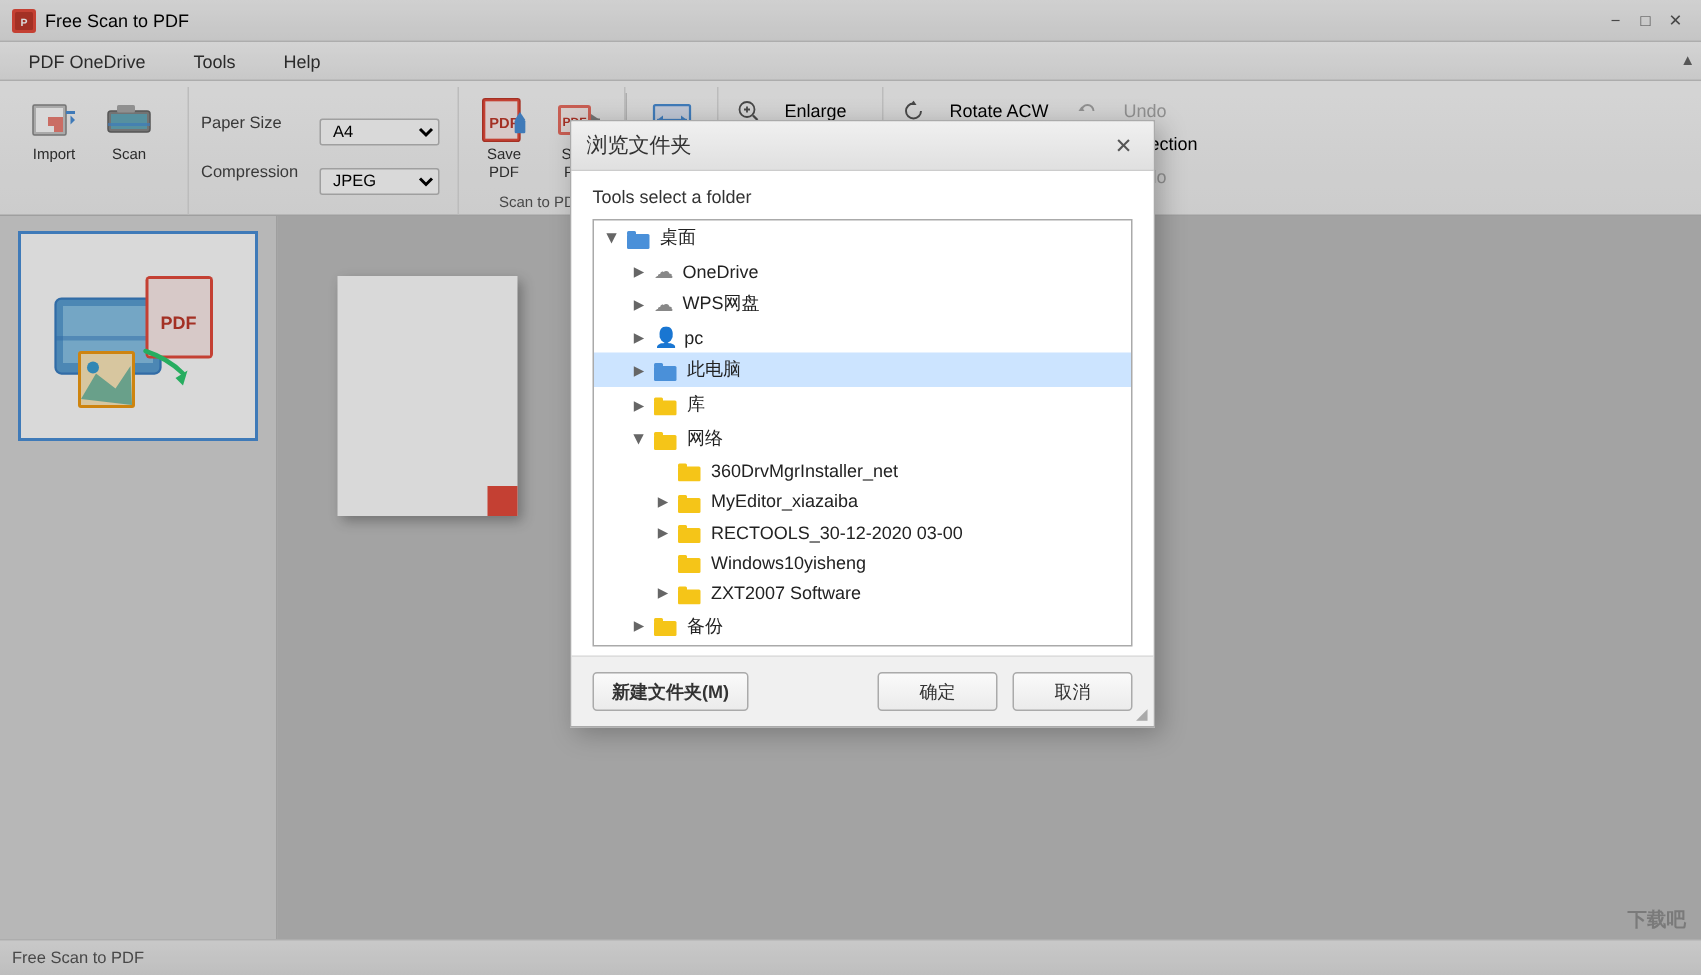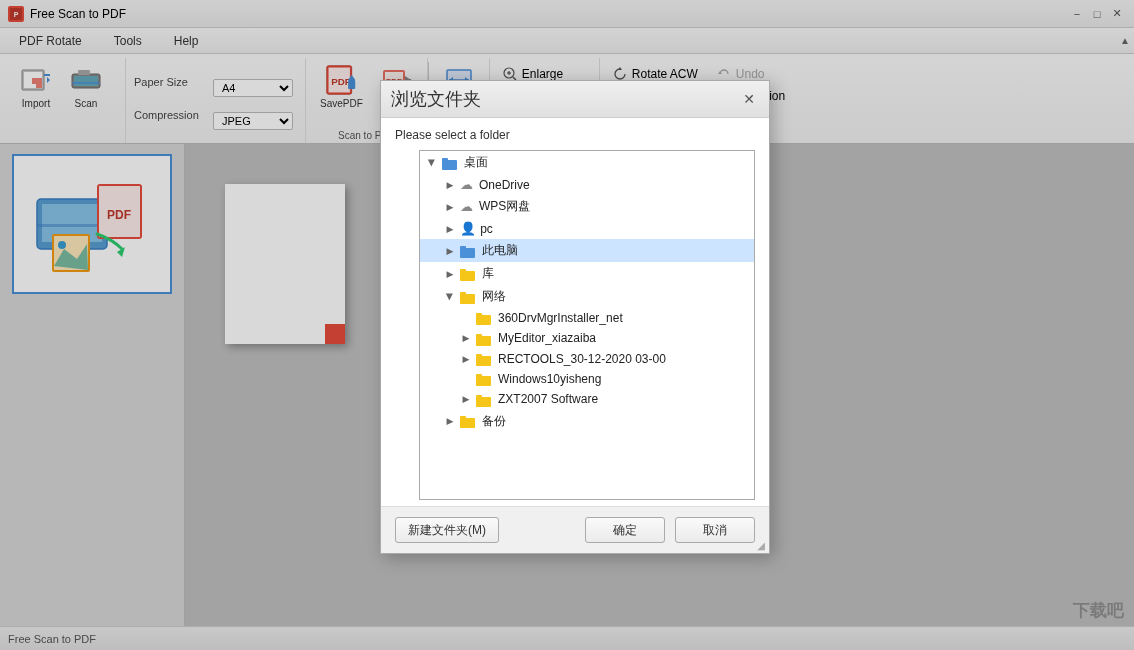--- a/index.html
+++ b/index.html
@@ -139,21 +139,21 @@
     }
     .ribbon-btn-large .btn-label {
       font-size: 10px;
       color: #333;
       text-align: center;
       line-height: 1.2;
     }
     .ribbon-btn-small {
       display: flex;
       align-items: center;
-      gap: 4px;
+      gap: 16px;
       cursor: pointer;
       padding: 2px 4px;
       border-radius: 2px;
       white-space: nowrap;
     }
     .ribbon-btn-small .icon-small {
       width: 16px;
       height: 16px;
       display: flex;
       align-items: center;
@@ -247,21 +247,21 @@
       display: flex;
       align-items: center;
       padding: 0 8px;
       font-size: 11px;
       color: #555;
     }
     .status-watermark {
       position: absolute;
       bottom: 28px;
       right: 10px;
-      font-size: 17px;
+      font-size: 13px;
       font-weight: bold;
       color: rgba(0,0,0,0.25);
     }
 
     
     .dialog-overlay {
       position: absolute;
       top: 0; left: 0; right: 0; bottom: 0;
       background: rgba(0,0,0,0.15);
       z-index: 100;
@@ -280,21 +280,21 @@
     }
     .dialog-title-bar {
       background: linear-gradient(to bottom, #f0f0f0, #e0e0e0);
       padding: 6px 10px;
       display: flex;
       align-items: center;
       justify-content: space-between;
       border-bottom: 1px solid #ccc;
     }
     .dialog-title-text {
-      font-size: 18px;
+      font-size: 14px;
       color: #333;
       font-weight: normal;
     }
     .dialog-close-btn {
       width: 20px;
       height: 20px;
       display: flex;
       align-items: center;
       justify-content: center;
       cursor: pointer;
@@ -308,24 +308,23 @@
       background: white;
     }
     .dialog-prompt {
       font-size: 12px;
       color: #333;
       margin-bottom: 8px;
     }
     .folder-tree {
       border: 1px solid #aaa;
       background: white;
-      height: 350px;
+      height: 285px;
       overflow-y: auto;
       font-size: 12px;
-      margin-left: 24px;
     }
     .tree-item {
       display: flex;
       align-items: center;
       gap: 4px;
       padding: 3px 8px;
       cursor: pointer;
       user-select: none;
     }
     .tree-item.selected { background: #cce4ff; }
@@ -368,20 +367,21 @@
       background: linear-gradient(to bottom, #fafafa, #ebebeb);
       border: 1px solid #aaa;
       border-radius: 3px;
       font-size: 12px;
       color: #333;
       cursor: pointer;
       padding: 0 12px;
     }
     .dialog-btn-new {
       margin-right: auto;
+      font-weight: bold;
     }
     .dialog-resize-handle {
       position: absolute;
       bottom: 2px;
       right: 4px;
       font-size: 10px;
       color: #aaa;
       cursor: se-resize;
     }
   </style>
@@ -400,21 +400,21 @@
   </div>
   <div class="title-bar-controls">
     <button class="title-btn">−</button>
     <button class="title-btn">□</button>
     <button class="title-btn close">✕</button>
   </div>
 </div>
 
 <div class="ribbon-tabs">
   <div class="ribbon-tab">
-    <span>PDF Rotate</span>
+    <span>PDF OneDrive</span>
   </div>
   <div class="ribbon-tab">
     <span>Tools</span>
   </div>
   <div class="ribbon-tab">
     <span>Help</span>
   </div>
   <div class="ribbon-tab-expand">▲</div>
 </div>
 
@@ -477,21 +477,21 @@
       <div class="ribbon-btn-large">
         <div class="icon-large">
           <svg width="36" height="36" viewBox="0 0 36 36">
             <rect x="2" y="2" width="28" height="32" rx="2" fill="#e74c3c" stroke="#c0392b" stroke-width="1"></rect>
             <rect x="4" y="4" width="24" height="28" fill="white" opacity="0.9"></rect>
             <text x="18" y="24" text-anchor="middle" fill="#c0392b" font-size="11" font-weight="bold">PDF</text>
             <rect x="26" y="18" width="8" height="10" rx="1" fill="#4a90d9"></rect>
             <polygon points="26,18 34,18 30,12" fill="#4a90d9"></polygon>
           </svg>
         </div>
-        <div style="display:flex;flex-direction:row;align-items:center;">
+        <div style="display:flex;flex-direction:column;align-items:center;">
           <span class="btn-label">Save</span>
           <span class="btn-label">PDF</span>
         </div>
       </div>
       <div class="ribbon-btn-large">
         <div class="icon-large">
           <svg width="32" height="32" viewBox="0 0 32 32">
             <rect x="2" y="6" width="22" height="20" rx="2" fill="#e74c3c" opacity="0.8"></rect>
             <rect x="4" y="8" width="18" height="16" fill="white" opacity="0.9"></rect>
             <text x="13" y="20" text-anchor="middle" fill="#c0392b" font-size="8" font-weight="bold">PDF</text>
@@ -660,21 +660,21 @@
 
 <div class="dialog-overlay">
   <div class="dialog">
 
     <div class="dialog-title-bar">
       <span class="dialog-title-text">浏览文件夹</span>
       <button class="dialog-close-btn">✕</button>
     </div>
 
     <div class="dialog-body">
-      <div class="dialog-prompt">Please select a folder</div>
+      <div class="dialog-prompt">Tools select a folder</div>
 
       <div class="folder-tree">
 
         <div class="tree-item root">
           <span class="tree-arrow expanded">▶</span>
           <span>
             <svg width="16" height="13" viewBox="0 0 16 13" style="display:inline-block;vertical-align:middle;margin-right:2px;">
               <rect x="0" y="3" width="15" height="10" rx="1" fill="#4a90d9"></rect>
               <rect x="0" y="1" width="6" height="3" rx="1" fill="#4a90d9"></rect>
             </svg>

